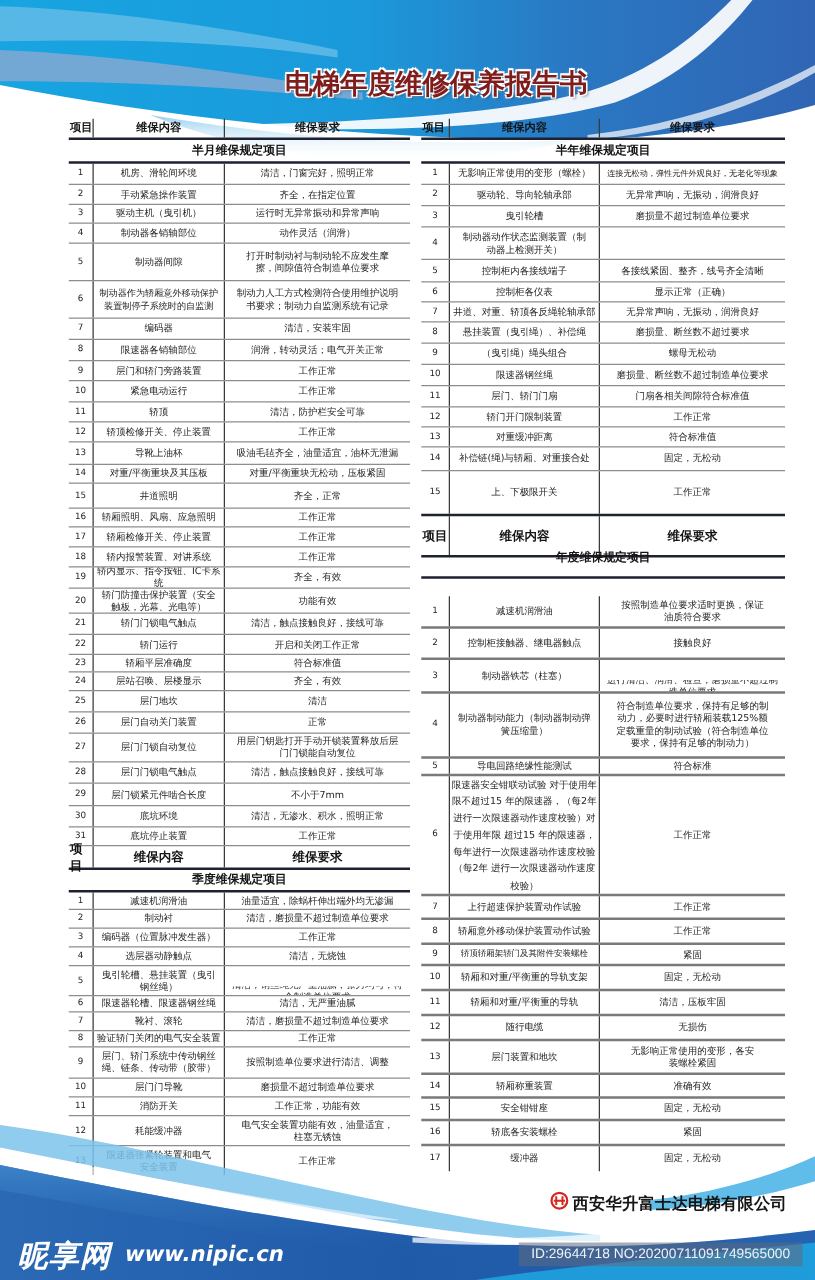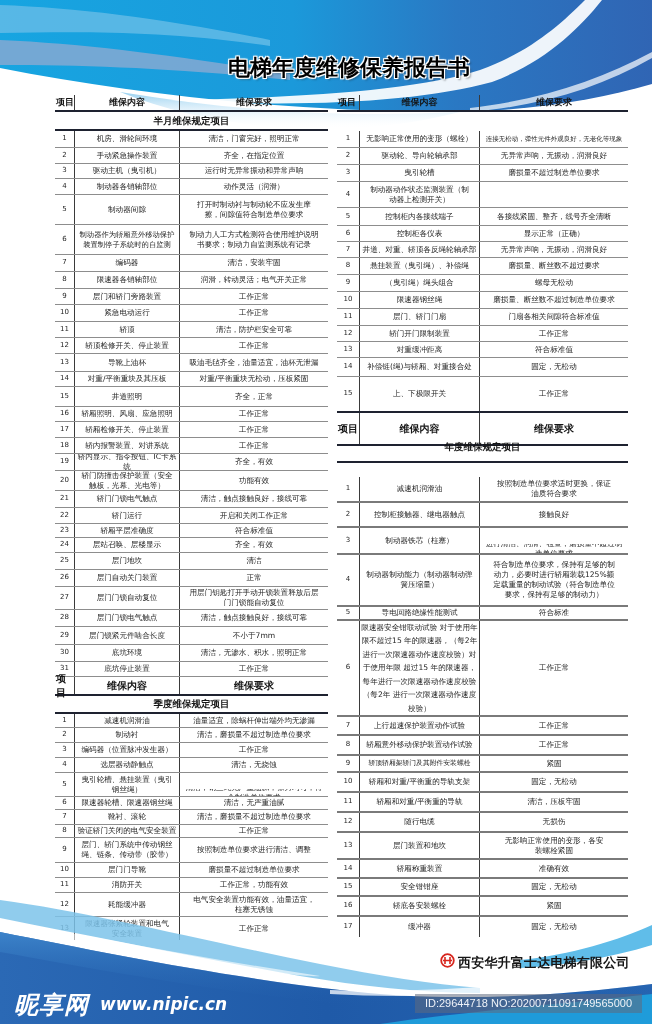--- a/index.html
+++ b/index.html
@@ -1,19 +1,19 @@
 <!DOCTYPE html>
 <html><head>
 <meta charset="utf-8">
 <style>
   html,body{margin:0;padding:0;}
   body{width:652px;height:1024px;position:relative;overflow:hidden;background:#fff;font-family:"DejaVu Sans",sans-serif;color:#252525;}
   .bg{position:absolute;left:0;top:0;width:652px;height:1024px;}
   .fg{position:absolute;left:0;top:0;width:652px;height:1024px;pointer-events:none;}
-  .title{position:absolute;left:224px;top:55px;width:250px;text-align:center;font-size:22px;line-height:26px;font-weight:bold;color:#000000;letter-spacing:0;
+  .title{position:absolute;left:224px;top:55px;width:250px;text-align:center;font-size:22px;line-height:26px;font-weight:bold;color:#7f1d1d;letter-spacing:0;
     text-shadow:1px 1px 0 #fff,-1px -1px 0 #fff,1px -1px 0 #fff,-1px 1px 0 #fff,0 0 3px #fff,2px 2px 2px rgba(0,0,0,.35);}
   .tbl{position:absolute;top:0;height:1024px;}
   .L{left:55px;width:273px;}
   .R{left:337px;width:291px;}
   .hdr{position:absolute;left:0;width:100%;display:flex;box-sizing:border-box;border-bottom:2px solid #1e2230;font-weight:bold;font-size:9px;color:#151515;}
   .hdr span{display:flex;align-items:center;justify-content:center;box-sizing:border-box;}
   .hdr .c1{justify-content:flex-start;padding-left:1px;}
   .sec{position:absolute;left:0;width:100%;text-align:center;font-weight:bold;font-size:9.5px;color:#151515;box-sizing:border-box;border-bottom:2px solid #1e2230;}
   .rows{position:absolute;left:0;width:100%;}
   .row{display:flex;box-sizing:border-box;border-bottom:1px solid #8d8d8d;}
@@ -300,20 +300,21 @@
       </div>
   </div>
 </div>
 
 <div class="tbl R">
   <div class="hdr" style="top:95px;height:17px">
     <span class="c1">项目</span>
     <span class="c2">维保内容</span>
     <span class="c3">维保要求</span>
   </div>
+  <div class="sec" style="top:112px;height:19px;line-height:17px">半年维保规定项目</div>
   <div class="rows" style="top:131px">
     <div class="row" style="height:17px">
         <span class="c1">1</span>
         <span class="c2">无影响正常使用的变形（螺栓）</span>
         <span class="c3 sm">连接无松动，弹性元件外观良好，无老化等现象</span>
       </div>
     <div class="row" style="height:17px">
         <span class="c1">2</span>
         <span class="c2">驱动轮、导向轮轴承部</span>
         <span class="c3">无异常声响，无振动，润滑良好</span>

